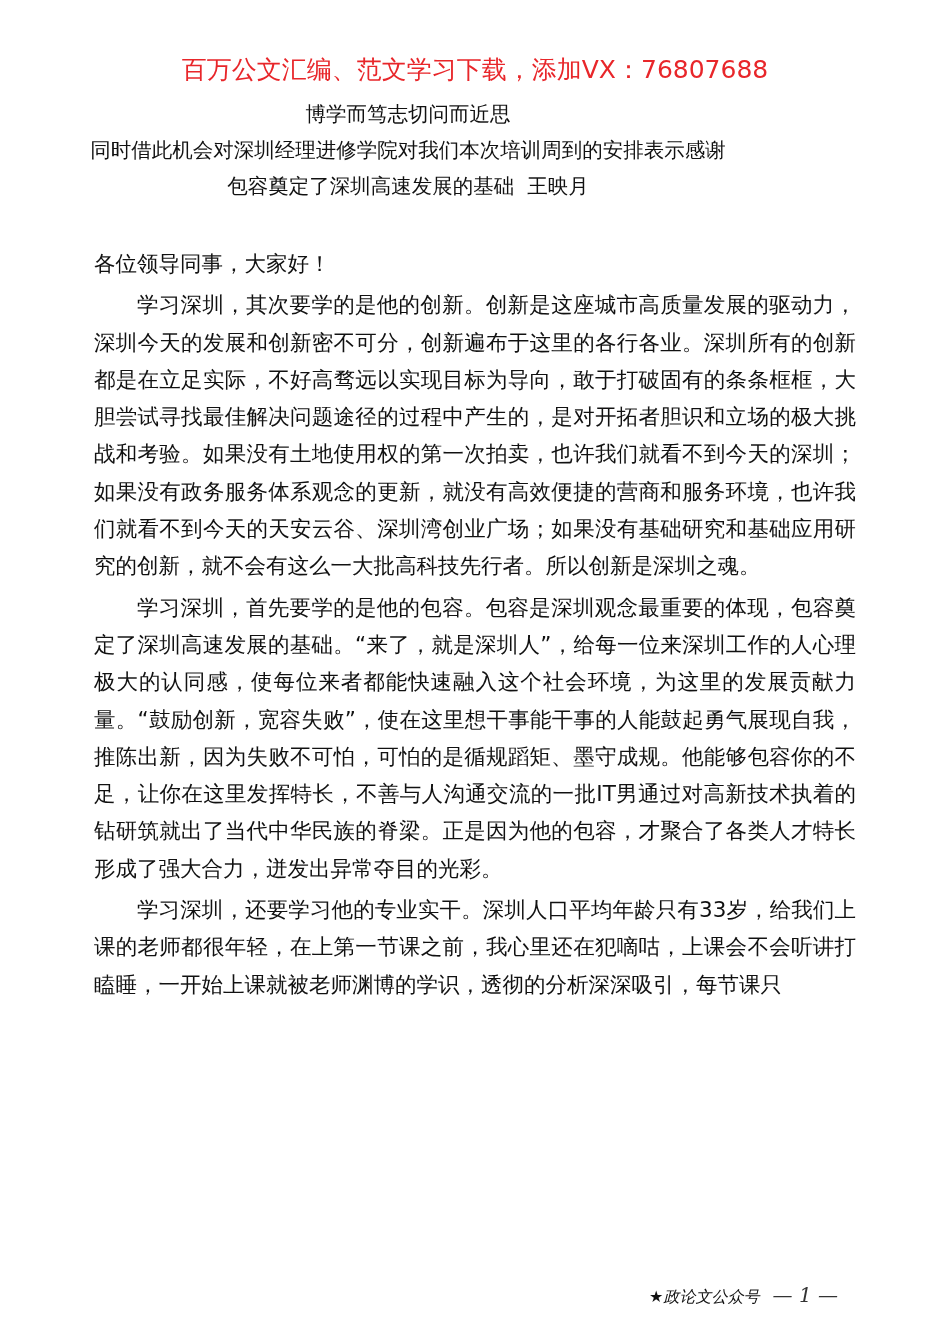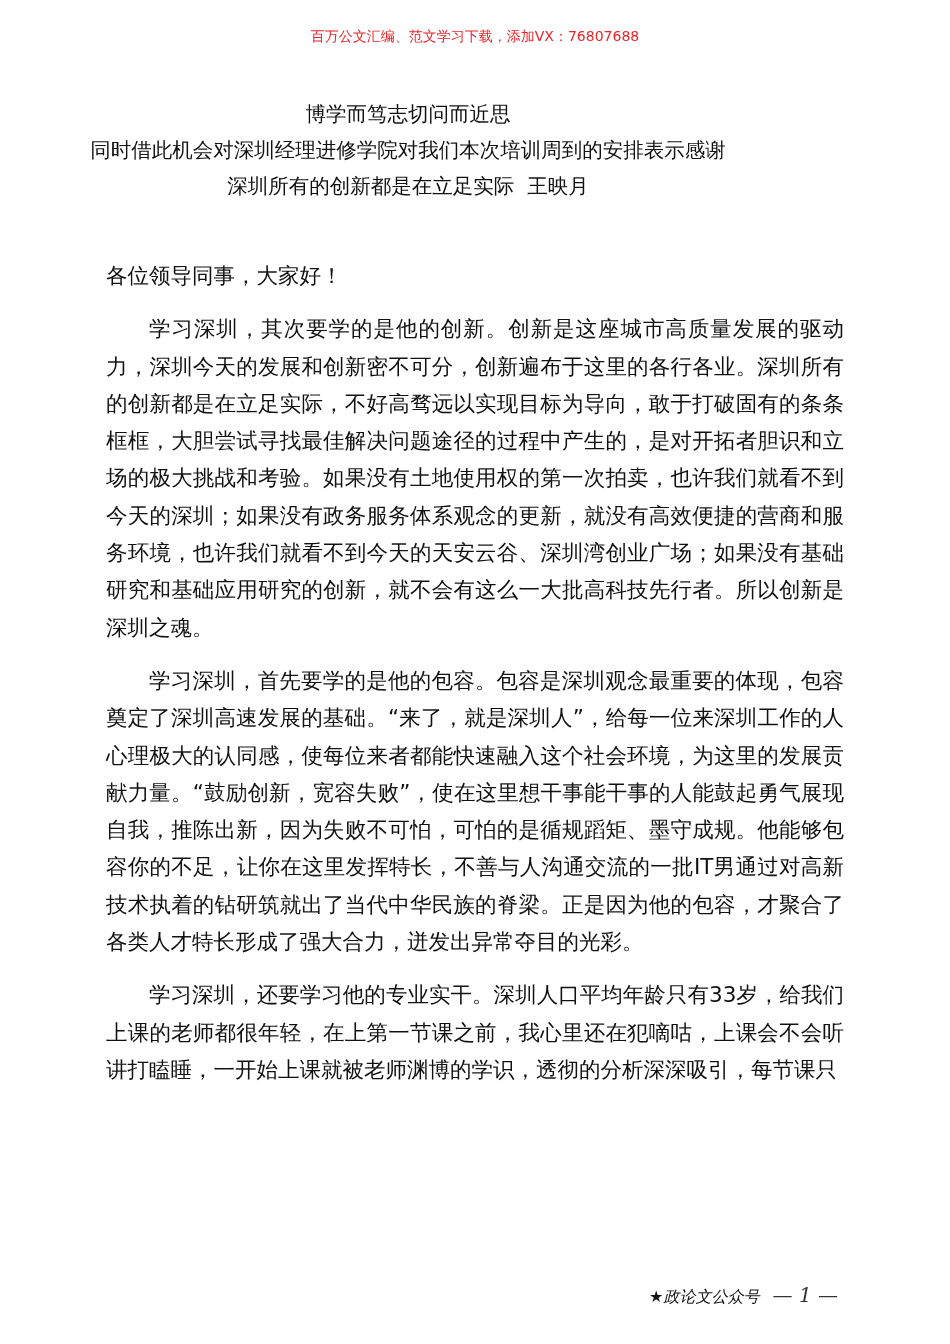--- a/index.html
+++ b/index.html
@@ -1,37 +1,37 @@
 <!DOCTYPE html>
 <html><head>
 <meta charset="utf-8">
 <style>
   html, body { margin: 0; padding: 0; background: #ffffff; }
   body { width: 950px; height: 1344px; position: relative; overflow: hidden;
          font-family: "DejaVu Sans", "Liberation Sans", sans-serif; color: #111; }
-  .banner { position: absolute; top: 28px; left: 0; width: 950px; text-align: center;
-            font-size: 14px; color: #e8262a; letter-spacing: 0px; }
+  .banner { position: absolute; top: 53px; left: 0; width: 950px; text-align: center;
+            font-size: 25px; color: #e8262a; letter-spacing: 0px; }
   .titles { position: absolute; top: 96px; left: 0; width: 816px; text-align: center;
             font-size: 20.5px; line-height: 36px; color: #111; }
   .body { position: absolute; top: 241px; left: 90px; width: 770px;
           font-size: 21.5px; line-height: 37.3px; text-align: justify; color: #111; }
-  .body p { margin: 16px; }
+  .body p { margin: 4px; }
   .body p.indent { text-indent: 2em; }
   .footer { position: absolute; top: 1283px; right: 112px; font-size: 16px; color: #111; font-style: italic; }
   .footer .pg { font-family: "DejaVu Serif", "Liberation Serif", serif; font-size: 20px; margin-left: 8px; color: #333; }
 </style>
 </head>
 <body>
 
 <div class="banner">百万公文汇编、范文学习下载，添加VX：76807688</div>
 
 <div class="titles">
   <div>博学而笃志切问而近思</div>
   <div>同时借此机会对深圳经理进修学院对我们本次培训周到的安排表示感谢</div>
-  <div style="white-space: pre;">深圳所有的创新都是在立足实际  王映月</div>
+  <div style="white-space: pre;">包容奠定了深圳高速发展的基础  王映月</div>
 </div>
 
 <div class="body">
   <p>各位领导同事，大家好！</p>
   <p class="indent">学习深圳，其次要学的是他的创新。创新是这座城市高质量发展的驱动力，深圳今天的发展和创新密不可分，创新遍布于这里的各行各业。深圳所有的创新都是在立足实际，不好高骛远以实现目标为导向，敢于打破固有的条条框框，大胆尝试寻找最佳解决问题途径的过程中产生的，是对开拓者胆识和立场的极大挑战和考验。如果没有土地使用权的第一次拍卖，也许我们就看不到今天的深圳；如果没有政务服务体系观念的更新，就没有高效便捷的营商和服务环境，也许我们就看不到今天的天安云谷、深圳湾创业广场；如果没有基础研究和基础应用研究的创新，就不会有这么一大批高科技先行者。所以创新是深圳之魂。</p>
   <p class="indent">学习深圳，首先要学的是他的包容。包容是深圳观念最重要的体现，包容奠定了深圳高速发展的基础。“来了，就是深圳人”，给每一位来深圳工作的人心理极大的认同感，使每位来者都能快速融入这个社会环境，为这里的发展贡献力量。“鼓励创新，宽容失败”，使在这里想干事能干事的人能鼓起勇气展现自我，推陈出新，因为失败不可怕，可怕的是循规蹈矩、墨守成规。他能够包容你的不足，让你在这里发挥特长，不善与人沟通交流的一批IT男通过对高新技术执着的钻研筑就出了当代中华民族的脊梁。正是因为他的包容，才聚合了各类人才特长形成了强大合力，迸发出异常夺目的光彩。</p>
   <p class="indent">学习深圳，还要学习他的专业实干。深圳人口平均年龄只有33岁，给我们上课的老师都很年轻，在上第一节课之前，我心里还在犯嘀咕，上课会不会听讲打瞌睡，一开始上课就被老师渊博的学识，透彻的分析深深吸引，每节课只</p>
 </div>
 
 <div class="footer">

